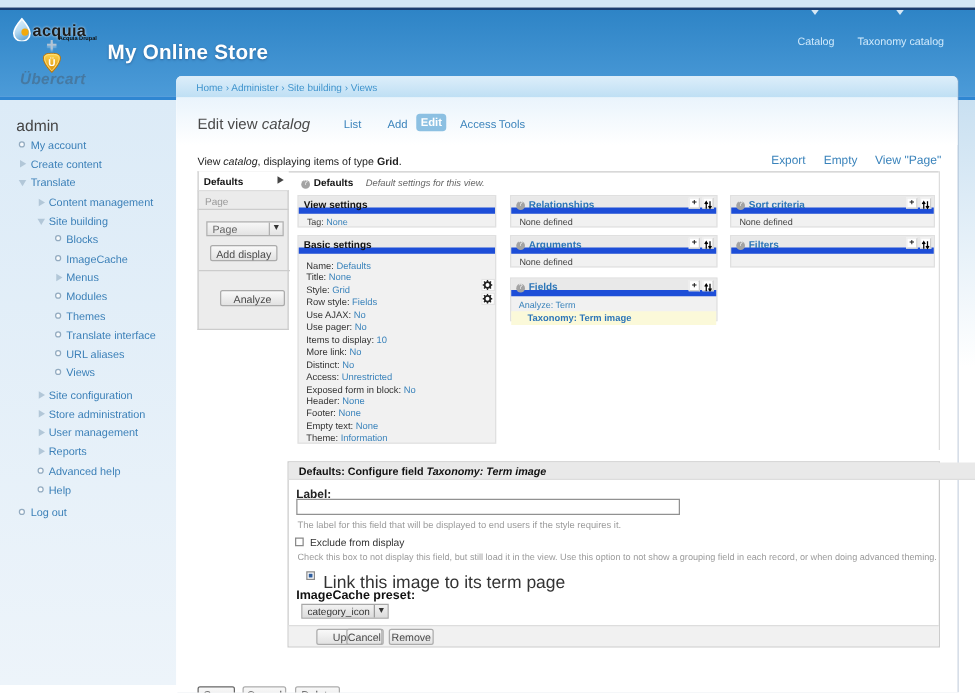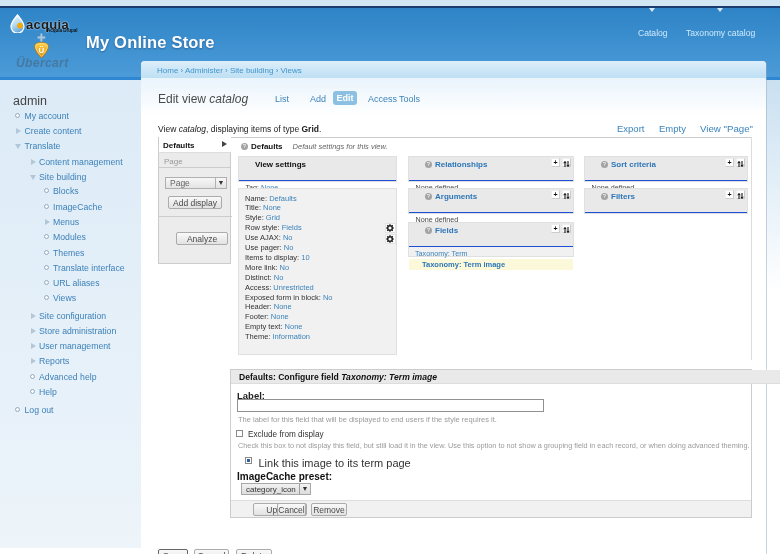--- a/index.html
+++ b/index.html
@@ -4,21 +4,21 @@
 html,body{width:780px;height:554px}
 body{position:relative;font-family:"Liberation Sans",sans-serif;background:#fff;overflow:hidden}
 .abs{position:absolute}
 a{text-decoration:none}
 .lnk{color:#3a83bb}
 .tri-r{width:0;height:0;border-top:3px solid transparent;border-bottom:3px solid transparent;border-left:5px solid #b2c7d8}
 .tri-d{width:0;height:0;border-left:3px solid transparent;border-right:3px solid transparent;border-top:5px solid #b2c7d8}
 .circ{width:5px;height:5px;border:1px solid #93abc0;border-radius:50%;background:rgba(255,255,255,.75)}
 .mi{position:absolute;font-size:8.7px;color:#3c80b8;white-space:nowrap}
 .vbox{position:absolute;background:#f1f1f1;border:1px solid #e0e0e0}
-.vhead{position:relative;height:24px;background:#e9e9e9;border-bottom:1px solid #1d4ed8;line-height:10px;padding-left:16px;white-space:nowrap}
+.vhead{position:relative;height:14px;background:#e9e9e9;border-bottom:5px solid #1d4ed8;line-height:10px;padding-left:4px;white-space:nowrap}
 .vhead b{color:#2d76b8;font-size:8px}
 .qi{display:inline-block;width:7px;height:7px;border-radius:50%;background:#a3a3a3;color:#fff;font-size:6px;line-height:7px;text-align:center;vertical-align:1px;margin-right:3px}
 .vbtn{position:absolute;top:1px;width:9px;height:9px;background:#fff;border:1px solid #ccc;border-top-color:#eee;border-left-color:#eee;color:#111;font-size:7px;line-height:8px;text-align:center;font-weight:bold}
 .vrow{font-size:7.2px;color:#444;padding:2px 0 0 6.5px;white-space:nowrap}
 .btn{position:absolute;background:linear-gradient(#f9f9f9,#e2e2e2);border:1px solid #ababab;border-radius:2px;color:#4a4a4a;text-align:center;white-space:nowrap}
 .hlp{position:absolute;font-size:7.5px;color:#9b9b9b;white-space:nowrap}
 .cb{position:absolute;width:7px;height:7px;border:1px solid #8a8a8a;background:#fff}
 .bs-row{font-size:7.5px;line-height:9.9px;color:#333;white-space:nowrap}
 </style></head>
 <body>
@@ -145,20 +145,21 @@
   <div class="btn" style="left:17px;top:64px;width:52px;height:13px;font-size:8.5px;line-height:12px">Analyze</div>
 </div>
 
 <div class="abs" style="left:241px;top:142px;font-size:8px;white-space:nowrap"><span class="qi">?</span><b style="color:#111">Defaults</b><i style="color:#666;font-size:7.5px;margin-left:10px">Default settings for this view.</i></div>
 
 <div class="vbox" style="left:238px;top:156px;width:159px;height:26px">
   <div class="vhead" style="background:#e9e9e9"><span style="font-size:8px;font-weight:bold;color:#111">View settings</span></div>
   <div class="vrow">Tag: <a class="lnk" href="#">None</a></div>
 </div>
 <div class="vbox" style="left:238px;top:188px;width:159px;height:167px">
+  <div class="vhead"><span style="font-size:8px;font-weight:bold;color:#111">Basic settings</span></div>
   <div style="padding:4.5px 0 0 6px">
     <div class="bs-row">Name: <a class="lnk" href="#">Defaults</a></div>
     <div class="bs-row">Title: <a class="lnk" href="#">None</a></div>
     <div class="bs-row">Style: <a class="lnk" href="#">Grid</a></div>
     <div class="bs-row">Row style: <a class="lnk" href="#">Fields</a></div>
     <div class="bs-row">Use AJAX: <a class="lnk" href="#">No</a></div>
     <div class="bs-row">Use pager: <a class="lnk" href="#">No</a></div>
     <div class="bs-row">Items to display: <a class="lnk" href="#">10</a></div>
     <div class="bs-row">More link: <a class="lnk" href="#">No</a></div>
     <div class="bs-row">Distinct: <a class="lnk" href="#">No</a></div>
@@ -215,21 +216,21 @@
         </svg>
       </span></div>
   <div class="vrow">None defined</div>
 </div>
 <div class="vbox" style="left:408px;top:222px;width:166px;height:35px">
   <div class="vhead"><span class="qi">?</span><b>Fields</b><span class="vbtn" style="right:13px">+</span><span class="vbtn" style="right:2px">
         <svg width="7" height="8" viewBox="0 0 7 8" style="display:block;margin:1px auto 0">
           <path d="M2 7 V2 M0.8 3.2 L2 1.4 L3.2 3.2 M5 1 V6 M3.8 4.8 L5 6.6 L6.2 4.8" stroke="#000" stroke-width="1" fill="none"></path>
         </svg>
       </span></div>
-  <div class="vrow" style="padding-left:6px"><a class="lnk" href="#">Taxonomy: Term</a></div>
+  <div class="vrow" style="padding-left:6px"><a class="lnk" href="#">Analyze: Term</a></div>
   <div style="background:#fbf9d9;font-size:7.5px;padding:1px 0 1px 13px;margin-top:1px"><a href="#" style="color:#2d76b8;font-weight:bold">Taxonomy: Term image</a></div>
 </div>
 
 <div class="vbox" style="left:584px;top:156px;width:164px;height:26px">
   <div class="vhead"><span class="qi">?</span><b>Sort criteria</b><span class="vbtn" style="right:13px">+</span><span class="vbtn" style="right:2px">
         <svg width="7" height="8" viewBox="0 0 7 8" style="display:block;margin:1px auto 0">
           <path d="M2 7 V2 M0.8 3.2 L2 1.4 L3.2 3.2 M5 1 V6 M3.8 4.8 L5 6.6 L6.2 4.8" stroke="#000" stroke-width="1" fill="none"></path>
         </svg>
       </span></div>
   <div class="vrow">None defined</div>
@@ -247,21 +248,21 @@
 </div>
 <div class="abs" style="left:237px;top:389.5px;font-size:9.5px;font-weight:bold;color:#222">Label:</div>
 <div class="abs" style="left:237px;top:399px;width:307px;height:13px;background:#fff;border:1px solid #919191"></div>
 <div class="hlp" style="left:238px;top:415px">The label for this field that will be displayed to end users if the style requires it.</div>
 <div class="cb" style="left:236px;top:430px"></div>
 <div class="abs" style="left:248px;top:429.5px;font-size:8.2px;color:#333">Exclude from display</div>
 <div class="hlp" style="left:238px;top:441px;font-size:7.3px">Check this box to not display this field, but still load it in the view. Use this option to not show a grouping field in each record, or when doing advanced theming.</div>
 <div class="cb" style="left:245px;top:457px">
     <span style="position:absolute;left:1px;top:1px;width:3px;height:3px;background:#2f5e9e"></span>
   </div>
-<div class="abs" style="left:258.5px;top:456.5px;font-size:11px;color:#333">Link this image to its term page</div>
+<div class="abs" style="left:258.5px;top:456.5px;font-size:14px;color:#333">Link this image to its term page</div>
 <div class="abs" style="left:237px;top:470.5px;font-size:10px;font-weight:bold;color:#111">ImageCache preset:</div>
 <div class="abs" style="left:241px;top:483px;width:70px;height:12px;background:linear-gradient(#f2f2f2,#dcdcdc);border:1px solid #a8a8a8;font-size:8px;color:#333;line-height:11px;padding-left:4px">category_icon<span style="position:absolute;right:0;top:0;width:11px;height:10px;border-left:1px solid #9d9d9d;text-align:center;font-size:7px;line-height:10px;color:#333">▼</span></div>
 <div class="abs" style="left:231px;top:500px;width:520px;height:17px;background:#f1f1f1;border-top:1px solid #ddd"></div>
 <div class="btn" style="left:253px;top:503px;width:54px;height:13px;font-size:8.5px;line-height:12px">Update</div>
 <div class="btn" style="left:277px;top:503px;width:29px;height:13px;font-size:8.5px;line-height:12px">Cancel</div>
 <div class="btn" style="left:311px;top:503px;width:36px;height:13px;font-size:8.5px;line-height:12px">Remove</div>
 
 <div class="btn" style="left:158px;top:549px;width:30px;height:14px;font-size:9px;line-height:13px;border-color:#666">Save</div>
 <div class="btn" style="left:194px;top:549px;width:35px;height:14px;font-size:9px;line-height:13px">Cancel</div>
 <div class="btn" style="left:236px;top:549px;width:36px;height:14px;font-size:9px;line-height:13px">Delete</div>

